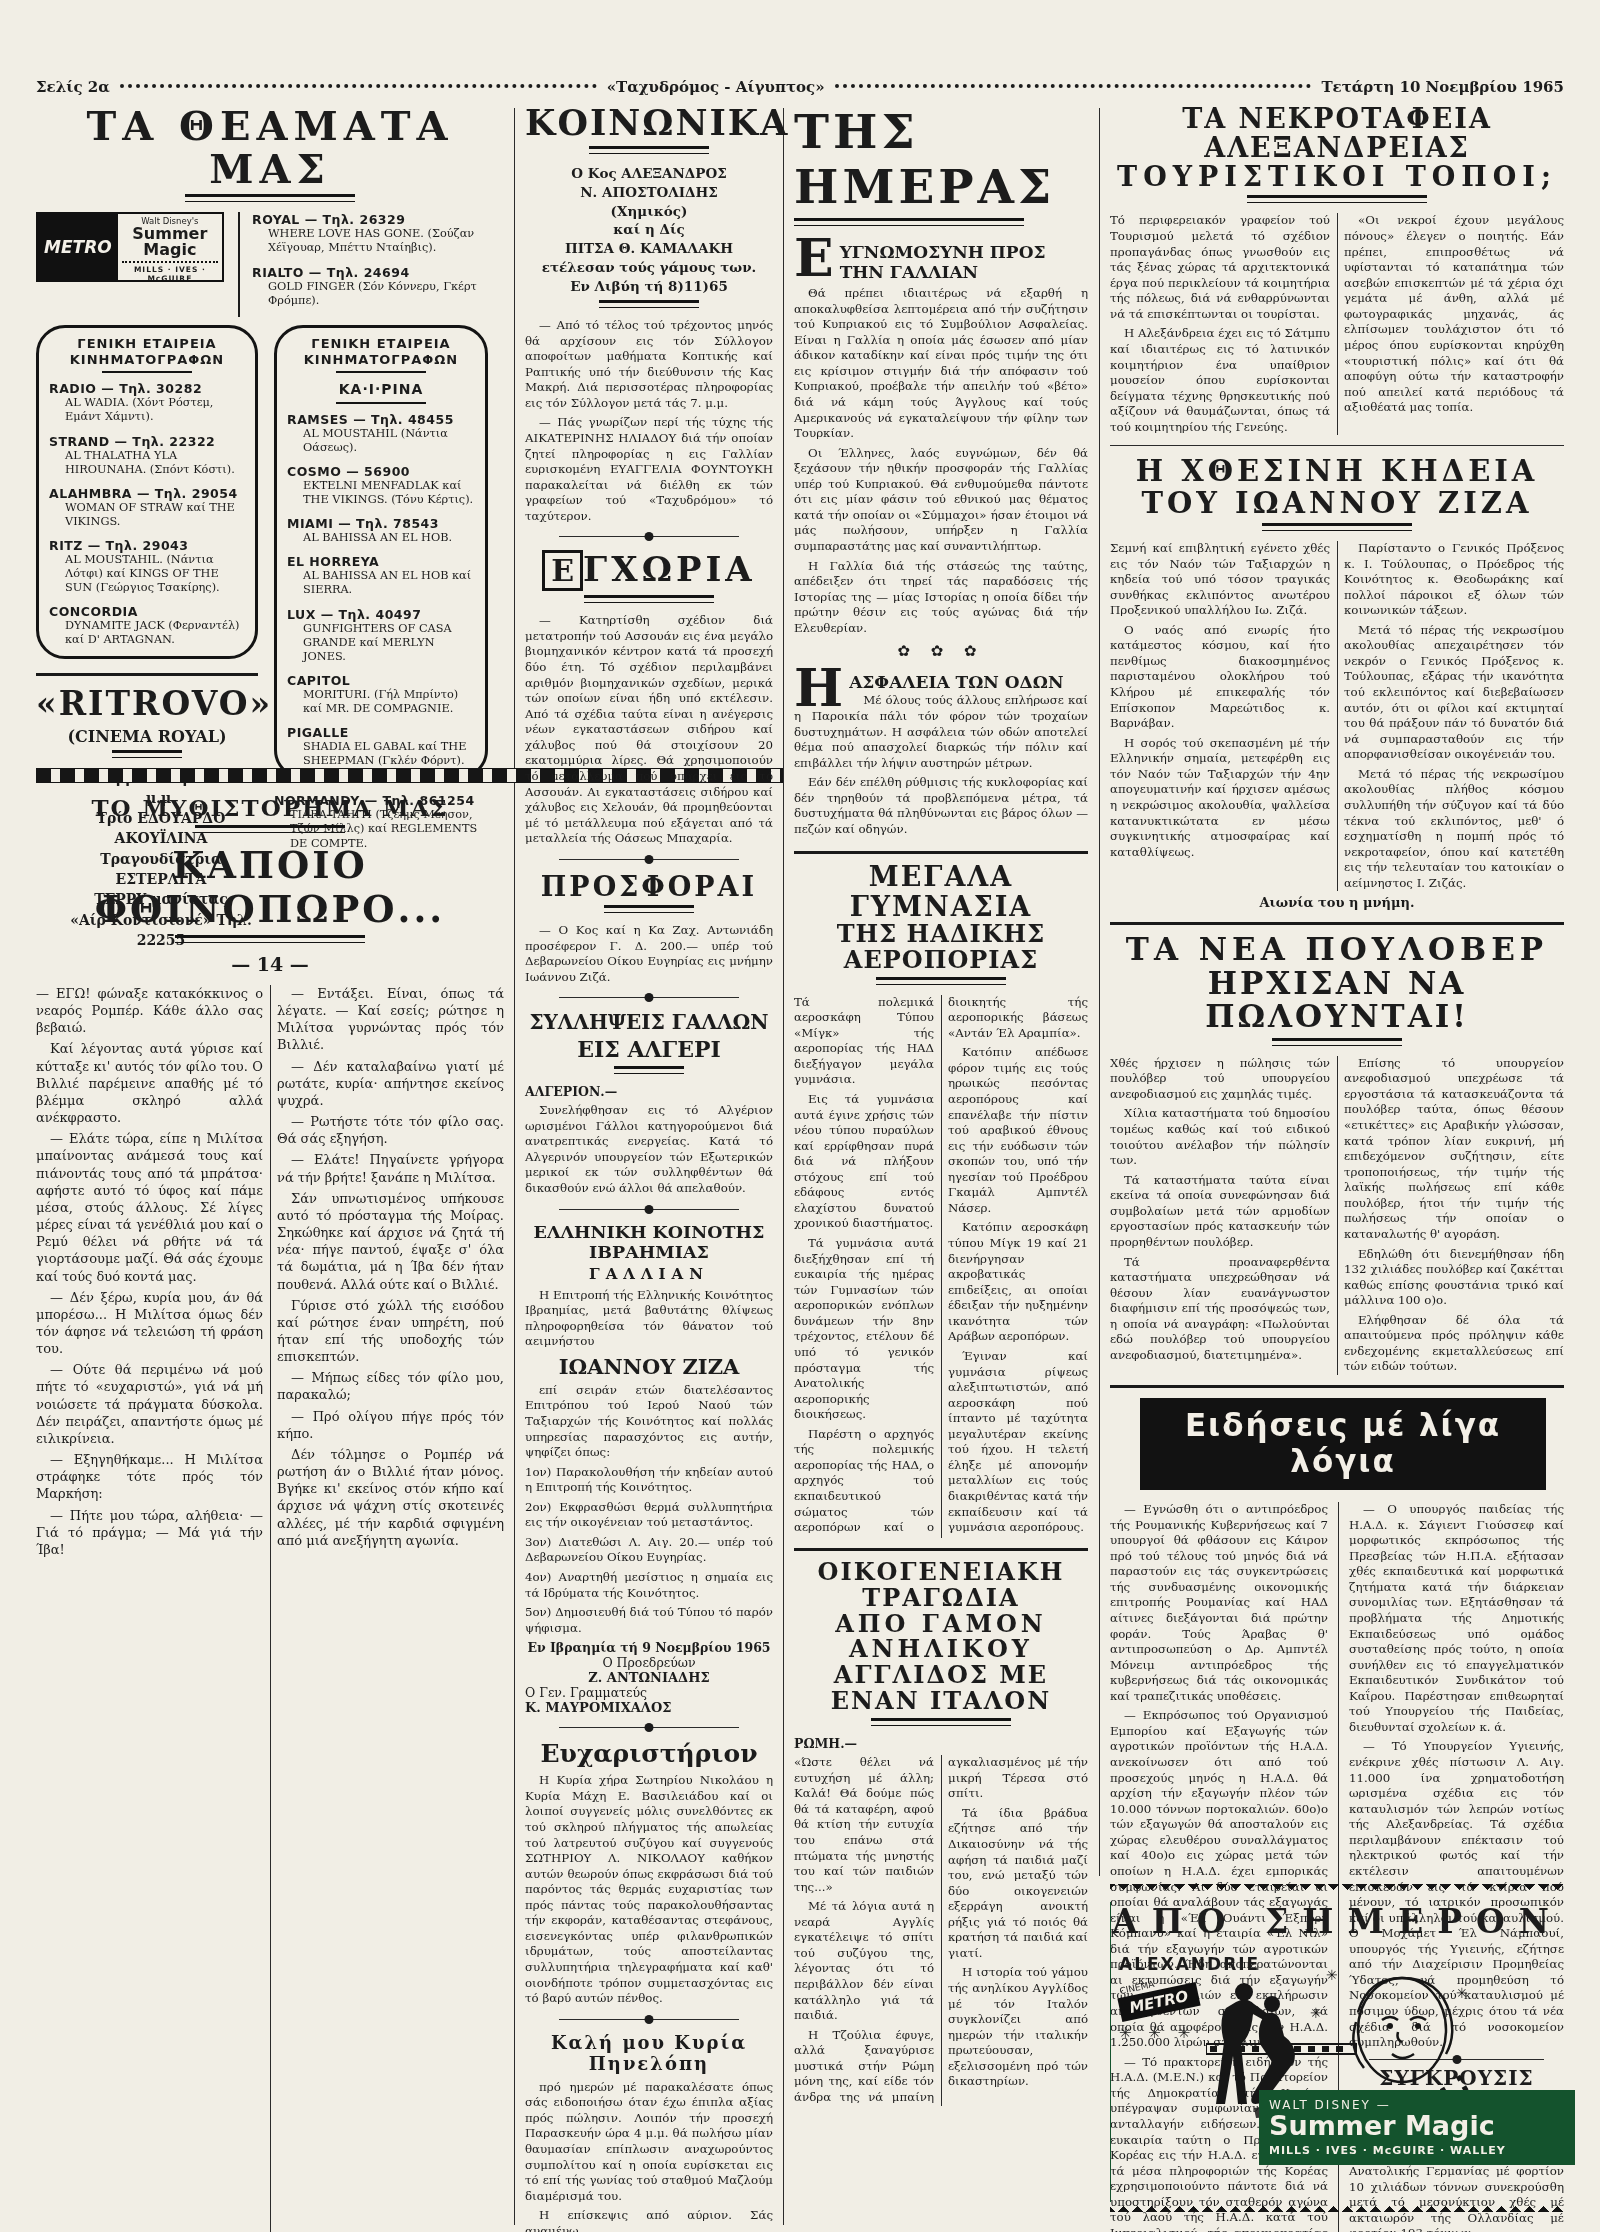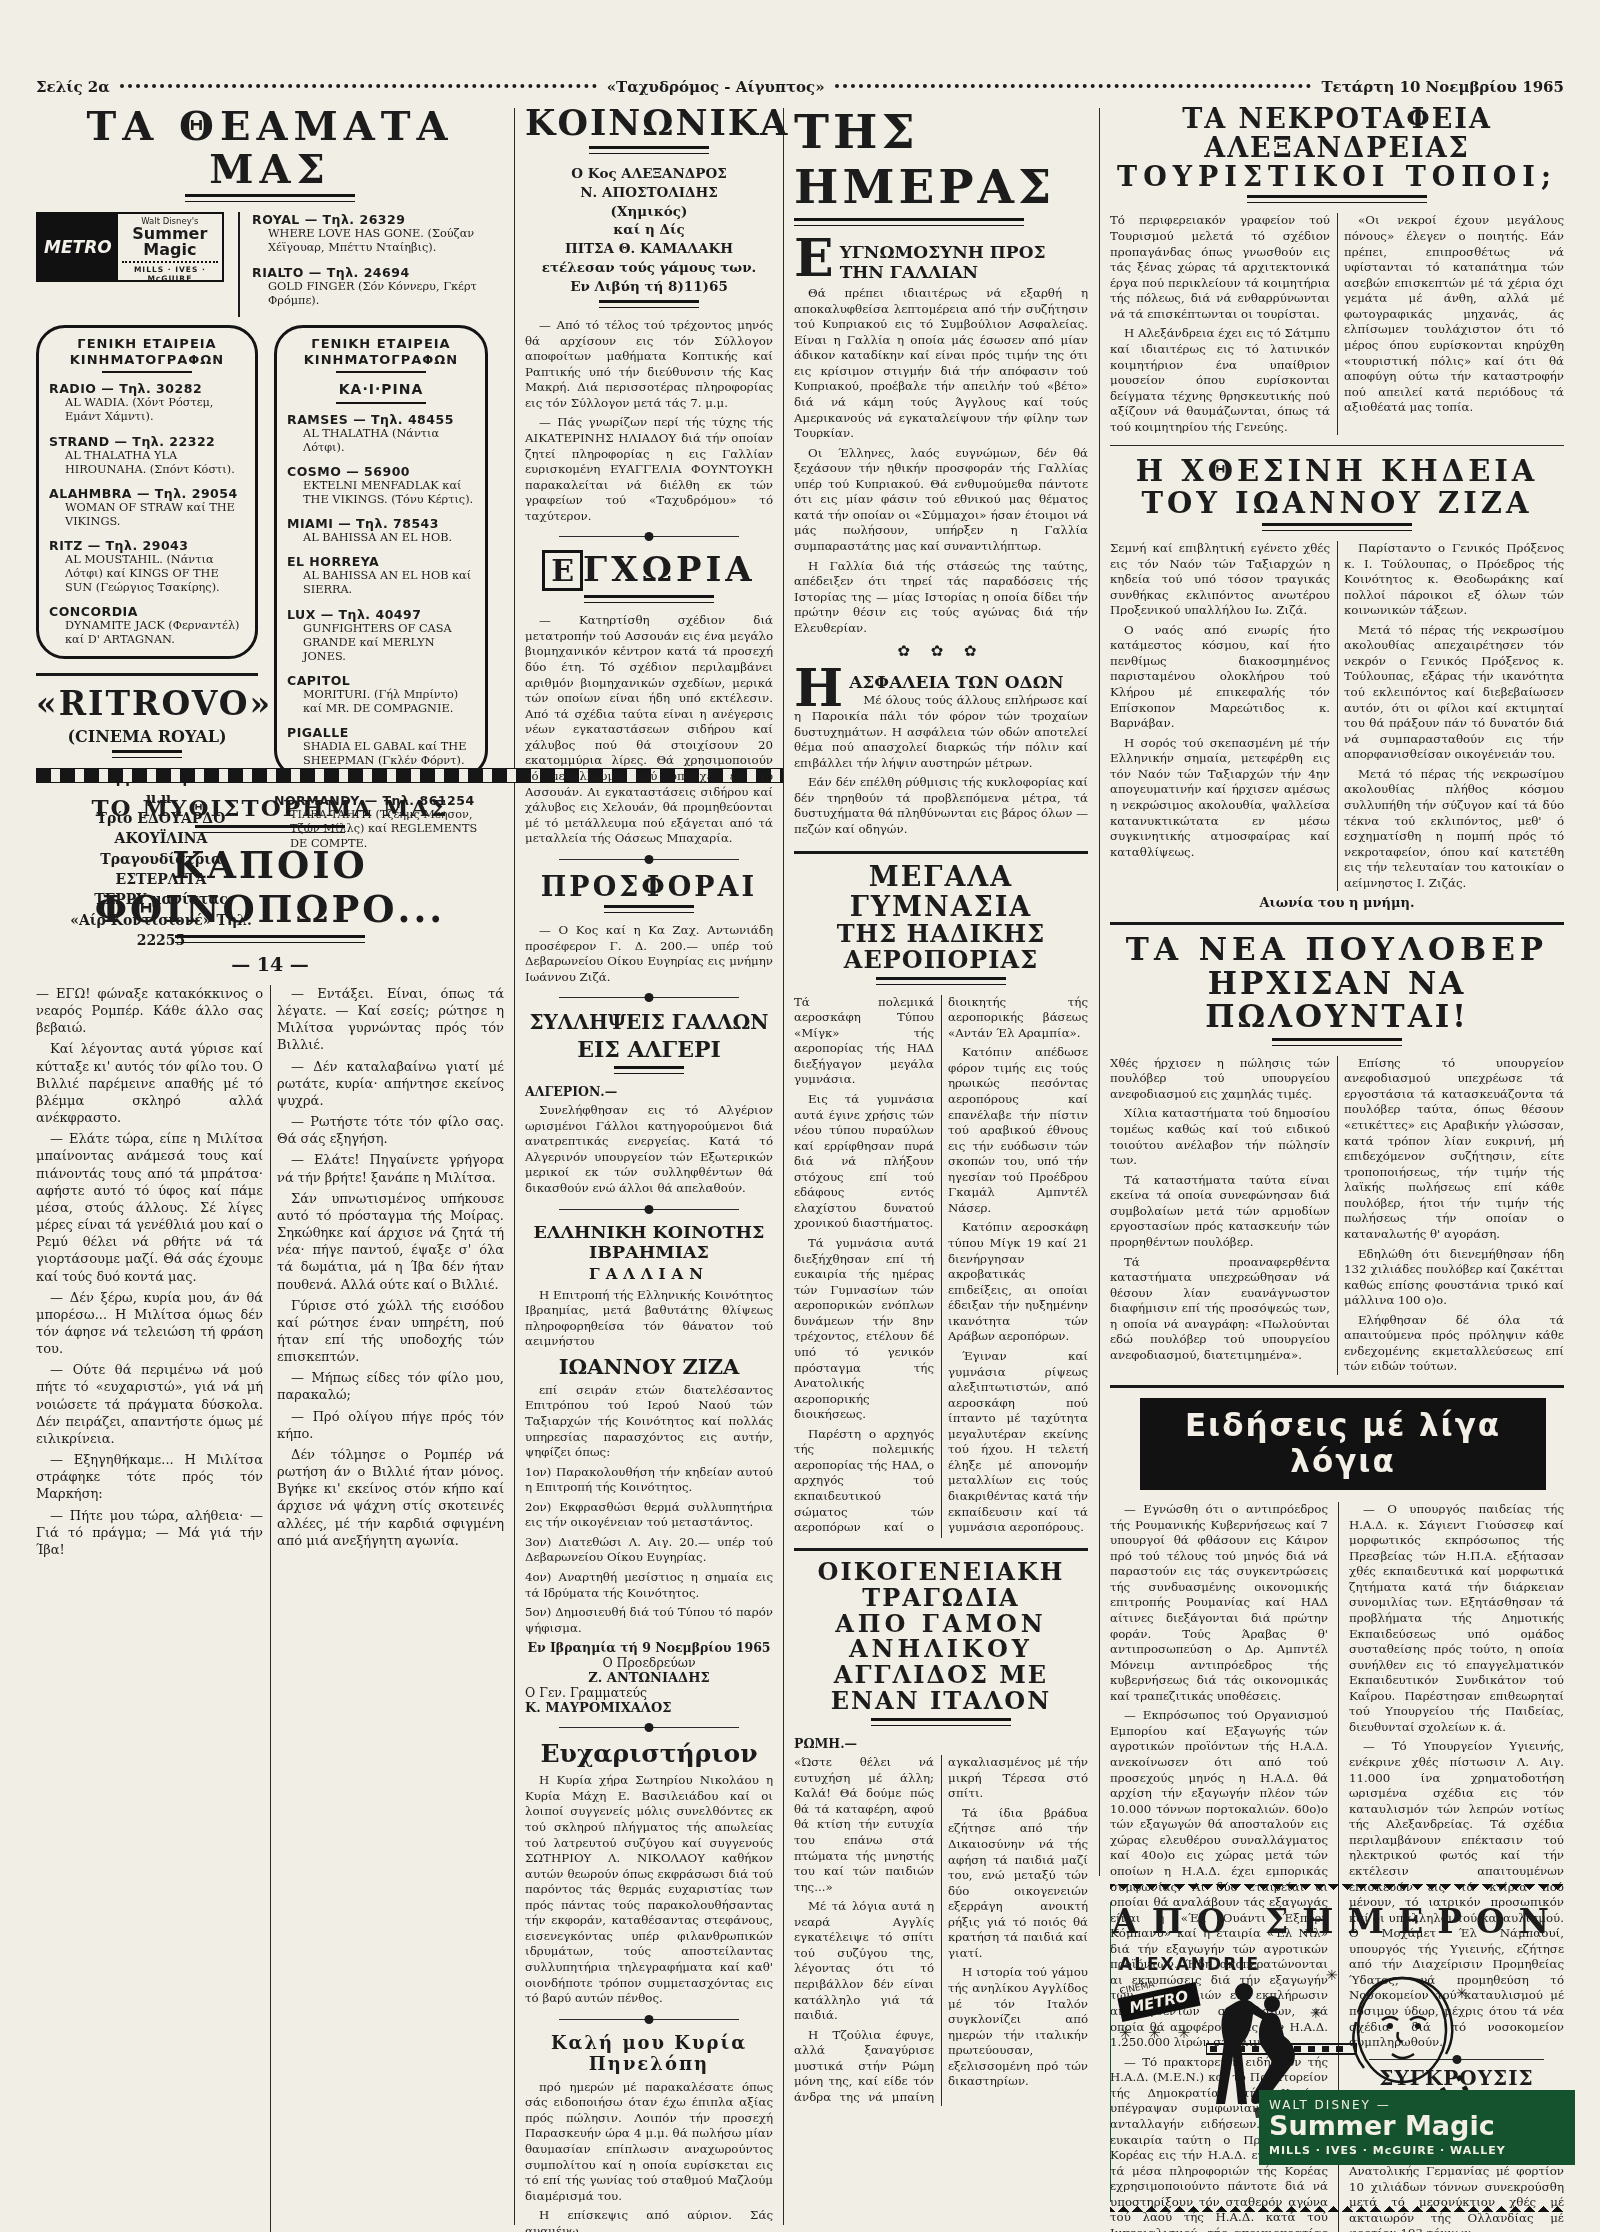--- a/index.html
+++ b/index.html
@@ -148,21 +148,21 @@
     </div>
 
     <div style="width:214px;">
       <div class="cinebox">
         <div class="cine-co">ΓΕΝΙΚΗ ΕΤΑΙΡΕΙΑ ΚΙΝΗΜΑΤΟΓΡΑΦΩΝ</div>
         <div class="cine-co-u"></div>
         <div class="cine-co" style="font-size:14px;">ΚΑ·Ι·ΡΙΝΑ</div>
         <div class="cine-co-u"></div>
         <div class="listing">
           <span class="cin">RAMSES — Τηλ. 48455</span>
-          <span class="film">AL THALATHA (Νάντια Λότφι).</span>
+          <span class="film">AL MOUSTAHIL (Νάντια Οάσεως).</span>
         </div>
         <div class="listing">
           <span class="cin">COSMO — 56900</span>
           <span class="film">EKTELNI MENFADLAK καί THE VIKINGS. (Τόνυ Κέρτις).</span>
         </div>
         <div class="listing">
           <span class="cin">MIAMI — Τηλ. 78543</span>
           <span class="film">AL BAHISSA AN EL HOB.</span>
         </div>
         <div class="listing">

